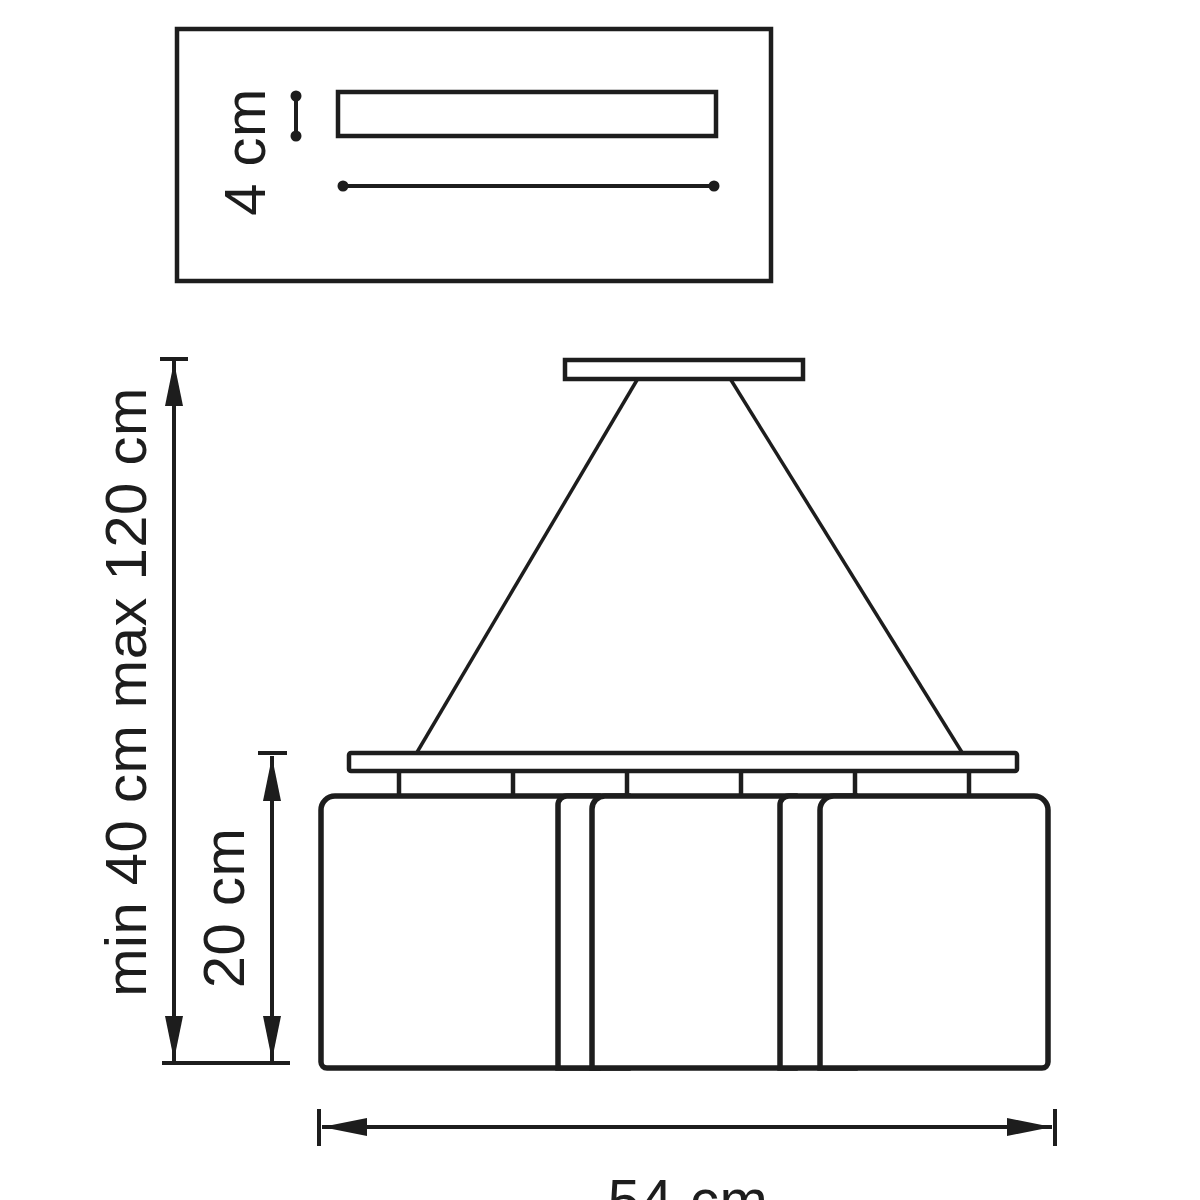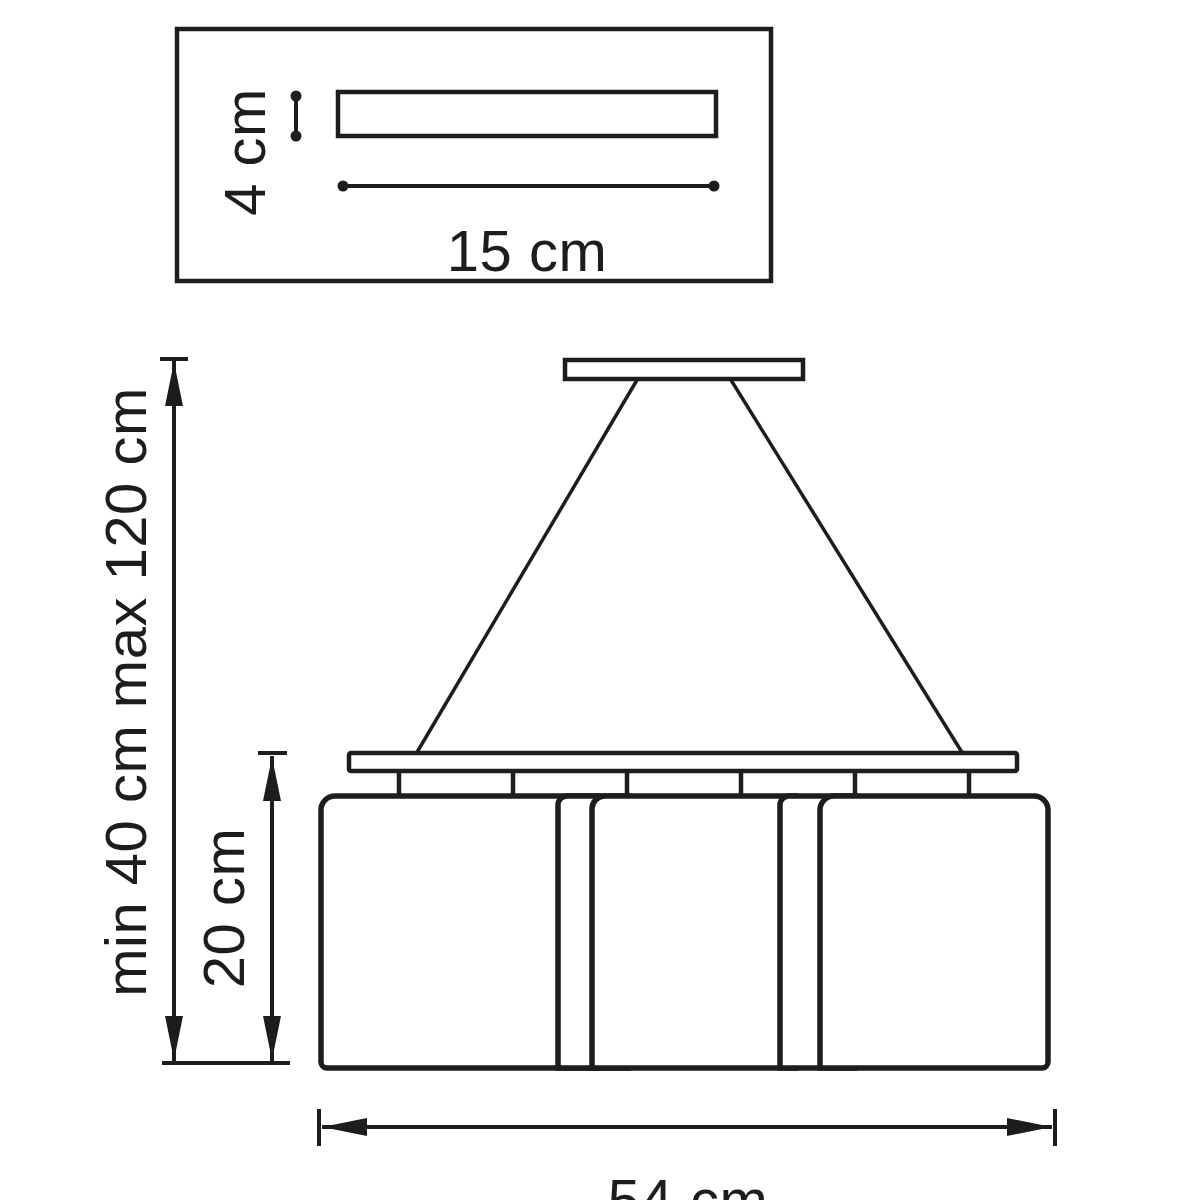--- a/index.html
+++ b/index.html
@@ -101,21 +101,20 @@
         <line x1="1055" y1="1109" x2="1055" y2="1146"></line>
         <line x1="322" y1="1127" x2="1052" y2="1127"></line>
         <polygon points="322,1127 367,1118 367,1136" fill="#1d1d1d" stroke="none"></polygon>
         <polygon points="1052,1127 1007,1118 1007,1136" fill="#1d1d1d" stroke="none"></polygon>
       </g>
     </g>
   </svg>
 
   <div class="lbl rot" style="left:245px; top:152px;">4 cm</div>
 
-  <div class="lbl" style="left:527px; top:251px;">15 cm</div>
 
   <div class="lbl rot" style="left:126px; top:692px;">min 40 cm max 120 cm</div>
 
   <div class="lbl rot" style="left:224px; top:908px;">20 cm</div>
 
   <div class="lbl" style="left:688px; top:1200px;">54 cm</div>
 
 </div>
 
 </body></html>

